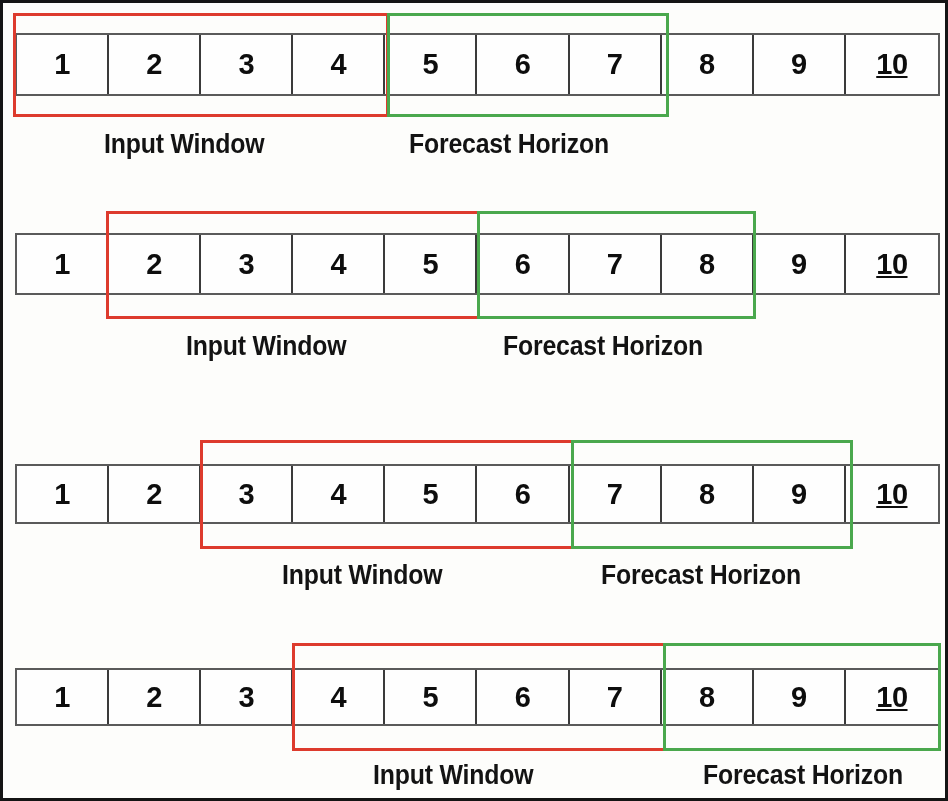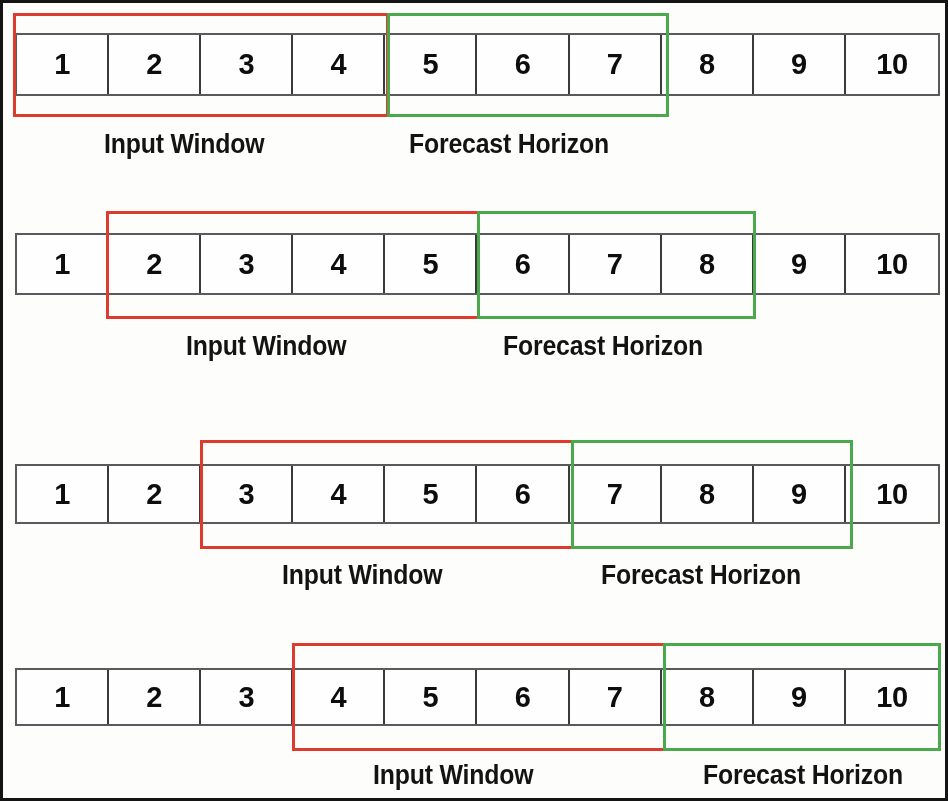--- a/index.html
+++ b/index.html
@@ -39,21 +39,21 @@
     box-sizing: border-box;
     border-right: 2px solid #3a3a3a;
     display: flex;
     align-items: center;
     justify-content: center;
     font-weight: 700;
     color: #0d0d0d;
     background: #fefefe;
     letter-spacing: -0.5px;
   }
-  .cell:last-child { border-right: none; }
+  .cell:last-child { border-right: none; text-decoration: underline; }
 
   
   .box {
     position: absolute;
     box-sizing: border-box;
     z-index: 3;
     background: transparent;
     pointer-events: none;
   }
   .box.input-box    { border: 3px solid #dd3b2d; }

